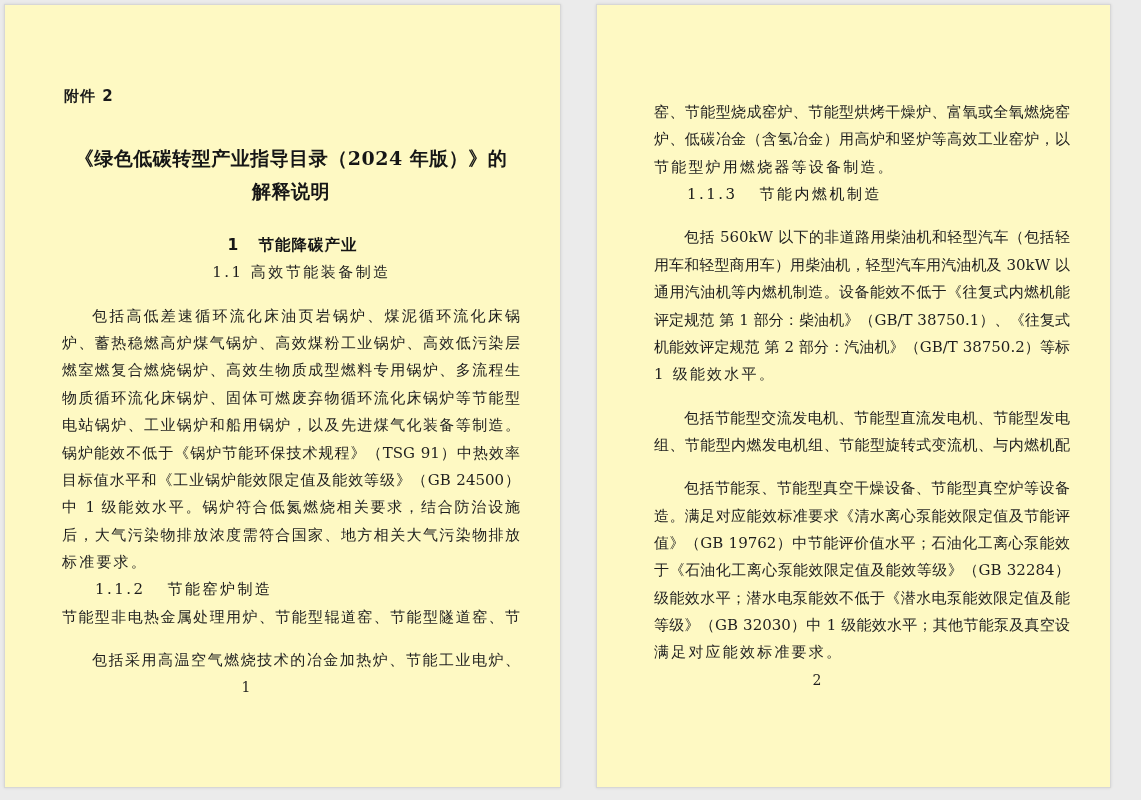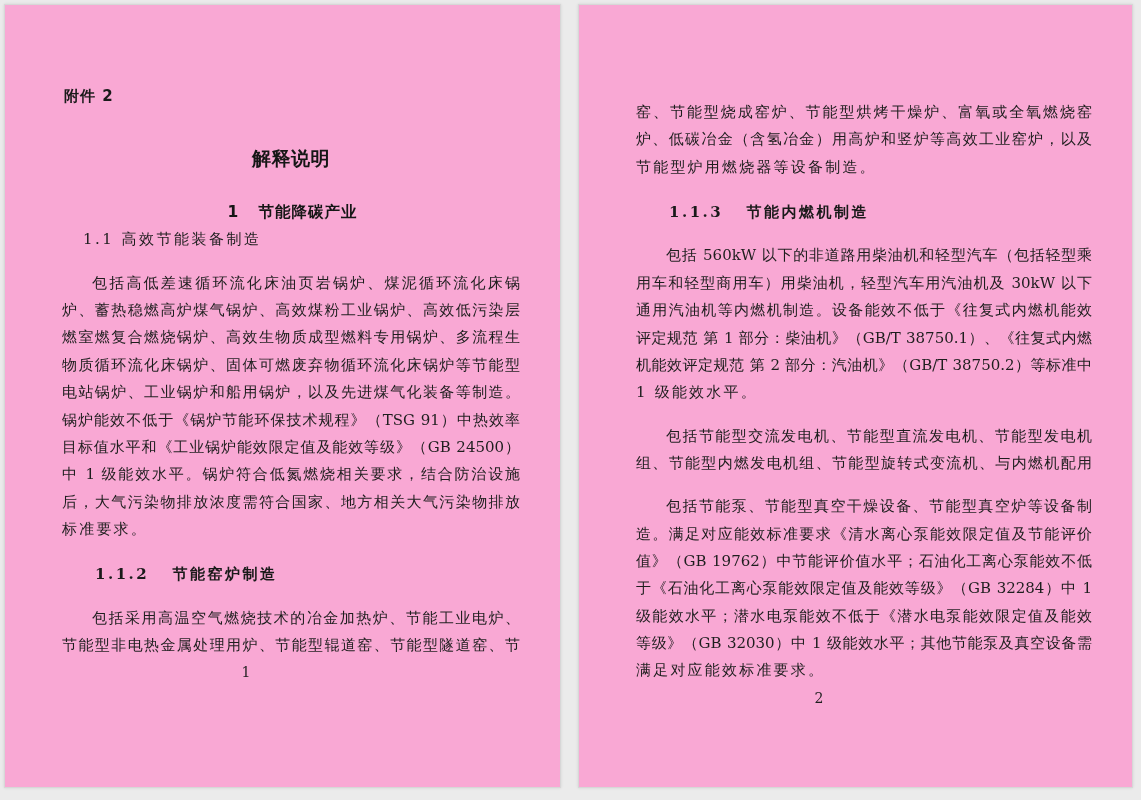--- a/index.html
+++ b/index.html
@@ -7,27 +7,27 @@
     width: 1141px; height: 800px;
     background: #ebebeb;
     overflow: hidden;
     font-family: "DejaVu Serif", "Liberation Serif", serif;
   }
   .canvas { position: relative; width: 1141px; height: 800px; }
   .page {
     position: absolute;
     top: 4px;
     height: 784px;
-    background: #f9a8d4;
+    background: #fef9c3;
     border: 1px solid #d7d7d7;
     box-shadow: 0 0 3px rgba(0,0,0,0.10);
     box-sizing: border-box;
   }
   .page.p1 { left: 4px;   width: 557px; }
-  .page.p2 { left: 578px; width: 555px; }
+  .page.p2 { left: 596px; width: 515px; }
   .page .flow { padding: 0 40px 0 57px; }
   .page.p2 .flow { padding-top: 94px; }
 
   .annex {
     margin: 81px 0 0 2px;
     height: 20px; line-height: 20px;
     font-family: "DejaVu Sans", "Liberation Sans", sans-serif;
     font-weight: bold; font-size: 15px;
     letter-spacing: 1px; color: #1a1a1a;
     white-space: pre;
@@ -44,52 +44,53 @@
     height: 27.36px; line-height: 27.36px;
     font-size: 15px; color: #1e1e1e;
     overflow: hidden;
   }
   .h1 {
     font-family: "DejaVu Sans", "Liberation Sans", sans-serif;
     font-weight: bold; font-size: 15.5px;
     white-space: pre; letter-spacing: 1px;
     padding-left: 3px; color: #161616; text-align: center;
   }
-  .h2 { white-space: pre; letter-spacing: 2.5px; padding-left: 21px; }
-  .h3 { font-weight: bold; white-space: pre; letter-spacing: 2.5px; padding-left: 33px; color: #1a1a1a; margin-top: 18px; }
+  .h2 { white-space: pre; letter-spacing: 2.5px; padding-left: 21px; text-align: center; }
+  .h3 { font-weight: normal; white-space: pre; letter-spacing: 2.5px; padding-left: 33px; color: #1a1a1a; }
   .line { text-align: justify; text-align-last: justify; text-justify: inter-character; }
   .line.ind { text-indent: 30px; margin-top: 16px; }
   .line.end { text-align-last: left; letter-spacing: 2.2px; }
   .pagenum { text-align: center; transform: translateX(-45px); font-size: 14px; }
 </style>
 </head>
 <body>
 
 <div class="canvas">
   <div class="page p1">
     <div class="flow">
         <div class="annex">附件 2</div>
         <div class="doc-title">
+          <div>《绿色低碳转型产业指导目录（2024 年版）》的</div>
           <div>解释说明</div>
         </div>
         <div class="slot h1">1   节能降碳产业</div>
         <div class="slot h2">1.1 高效节能装备制造</div>
         <div class="slot line ind">包括高低差速循环流化床油页岩锅炉、煤泥循环流化床锅</div>
         <div class="slot line">炉、蓄热稳燃高炉煤气锅炉、高效煤粉工业锅炉、高效低污染层</div>
         <div class="slot line">燃室燃复合燃烧锅炉、高效生物质成型燃料专用锅炉、多流程生</div>
         <div class="slot line">物质循环流化床锅炉、固体可燃废弃物循环流化床锅炉等节能型</div>
         <div class="slot line">电站锅炉、工业锅炉和船用锅炉，以及先进煤气化装备等制造。</div>
         <div class="slot line">锅炉能效不低于《锅炉节能环保技术规程》（TSG 91）中热效率</div>
         <div class="slot line">目标值水平和《工业锅炉能效限定值及能效等级》（GB 24500）</div>
         <div class="slot line">中 1 级能效水平。锅炉符合低氮燃烧相关要求，结合防治设施</div>
         <div class="slot line">后，大气污染物排放浓度需符合国家、地方相关大气污染物排放</div>
         <div class="slot line end">标准要求。</div>
         <div class="slot h3">1.1.2   节能窑炉制造</div>
+        <div class="slot line">节能型非电热金属处理用炉、节能型辊道窑、节能型隧道窑、节</div>
         <div class="slot line ind">包括采用高温空气燃烧技术的冶金加热炉、节能工业电炉、</div>
-        <div class="slot line">节能型非电热金属处理用炉、节能型辊道窑、节能型隧道窑、节</div>
         <div class="slot pagenum">1</div>
       </div>
   </div>
   <div class="page p2">
     <div class="flow">
         <div class="slot line">窑、节能型烧成窑炉、节能型烘烤干燥炉、富氧或全氧燃烧窑</div>
         <div class="slot line">炉、低碳冶金（含氢冶金）用高炉和竖炉等高效工业窑炉，以及</div>
         <div class="slot line end">节能型炉用燃烧器等设备制造。</div>
         <div class="slot h3">1.1.3   节能内燃机制造</div>
         <div class="slot line ind">包括 560kW 以下的非道路用柴油机和轻型汽车（包括轻型乘</div>

